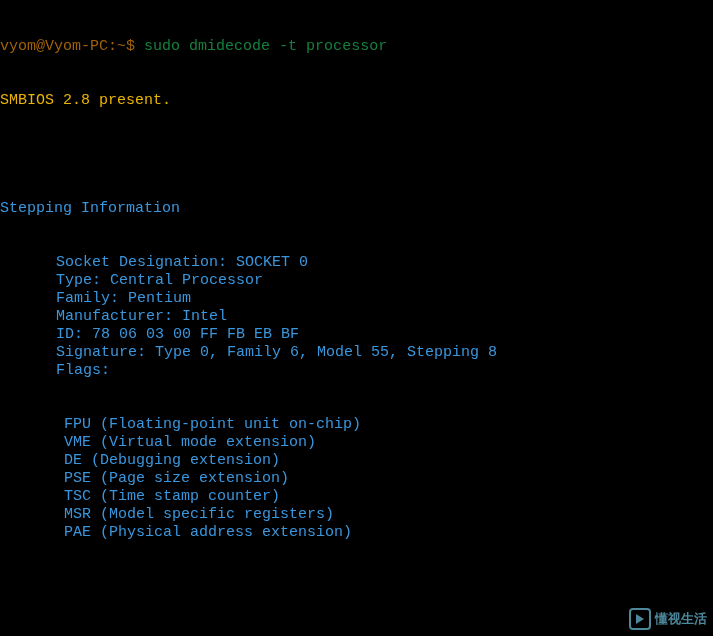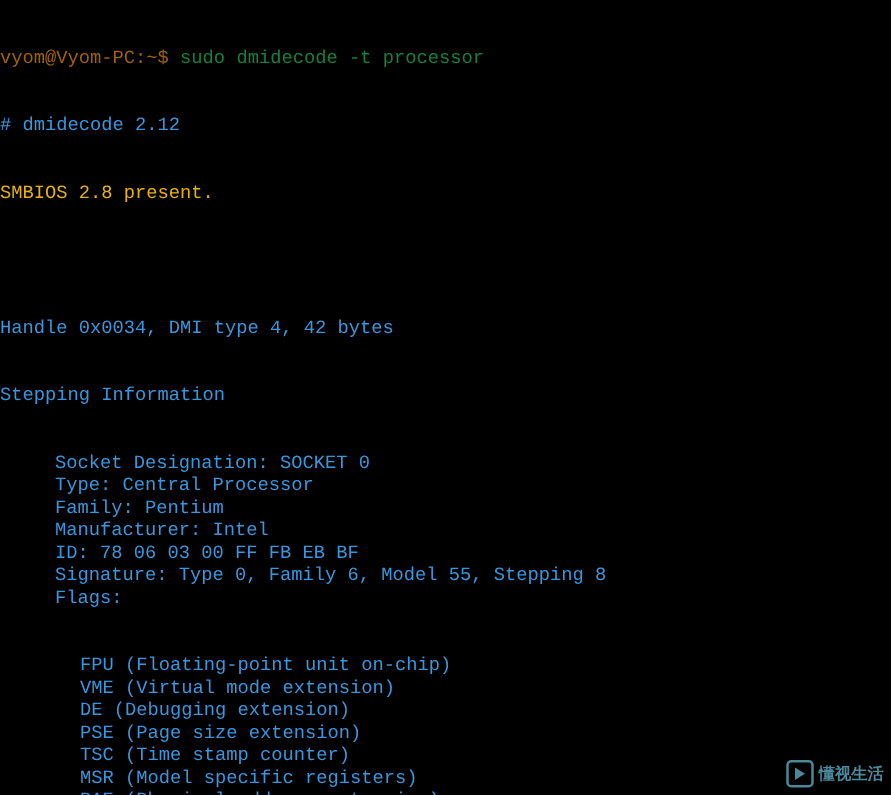--- a/index.html
+++ b/index.html
@@ -30,21 +30,21 @@
     .comment {
       color: #3a96dd;
     }
     .smbios {
       color: #eab308;
     }
     .info-line {
       color: #3a96dd;
     }
     .indent-1 {
-      padding-left: 44px;
+      padding-left: 56px;
     }
     .indent-2 {
       padding-left: 64px;
     }
     .watermark {
       position: absolute;
       bottom: 6px;
       right: 6px;
       display: flex;
       align-items: center;
@@ -72,24 +72,22 @@
       font-size: 13px;
       font-family: sans-serif;
       font-weight: bold;
     }
   </style>
 </head>
 <body>
 
 <div class="terminal">
   <div><span class="prompt">vyom@Vyom-PC</span><span class="prompt">:</span><span class="prompt">~</span><span class="prompt">$</span> <span class="command">sudo dmidecode -t processor</span></div>
-  <div class="comment"># dmidecode 2.12</div>
   <div class="smbios">SMBIOS 2.8 present.</div>
   <div class="info-line">&nbsp;</div>
-  <div class="info-line">Handle 0x0034, DMI type 4, 42 bytes</div>
   <div class="info-line">Stepping Information</div>
   <div id="fields-container"><div class="info-line indent-1">Socket Designation: SOCKET 0</div><div class="info-line indent-1">Type: Central Processor</div><div class="info-line indent-1">Family: Pentium</div><div class="info-line indent-1">Manufacturer: Intel</div><div class="info-line indent-1">ID: 78 06 03 00 FF FB EB BF</div><div class="info-line indent-1">Signature: Type 0, Family 6, Model 55, Stepping 8</div><div class="info-line indent-1">Flags:</div></div>
   <div id="flags-container"><div class="info-line indent-2">FPU (Floating-point unit on-chip)</div><div class="info-line indent-2">VME (Virtual mode extension)</div><div class="info-line indent-2">DE (Debugging extension)</div><div class="info-line indent-2">PSE (Page size extension)</div><div class="info-line indent-2">TSC (Time stamp counter)</div><div class="info-line indent-2">MSR (Model specific registers)</div><div class="info-line indent-2">PAE (Physical address extension)</div></div>
 </div>
 
 <div class="watermark">
   <div class="watermark-icon">
     <div class="watermark-icon-inner"></div>
   </div>
   <div class="watermark-text">懂视生活</div>

